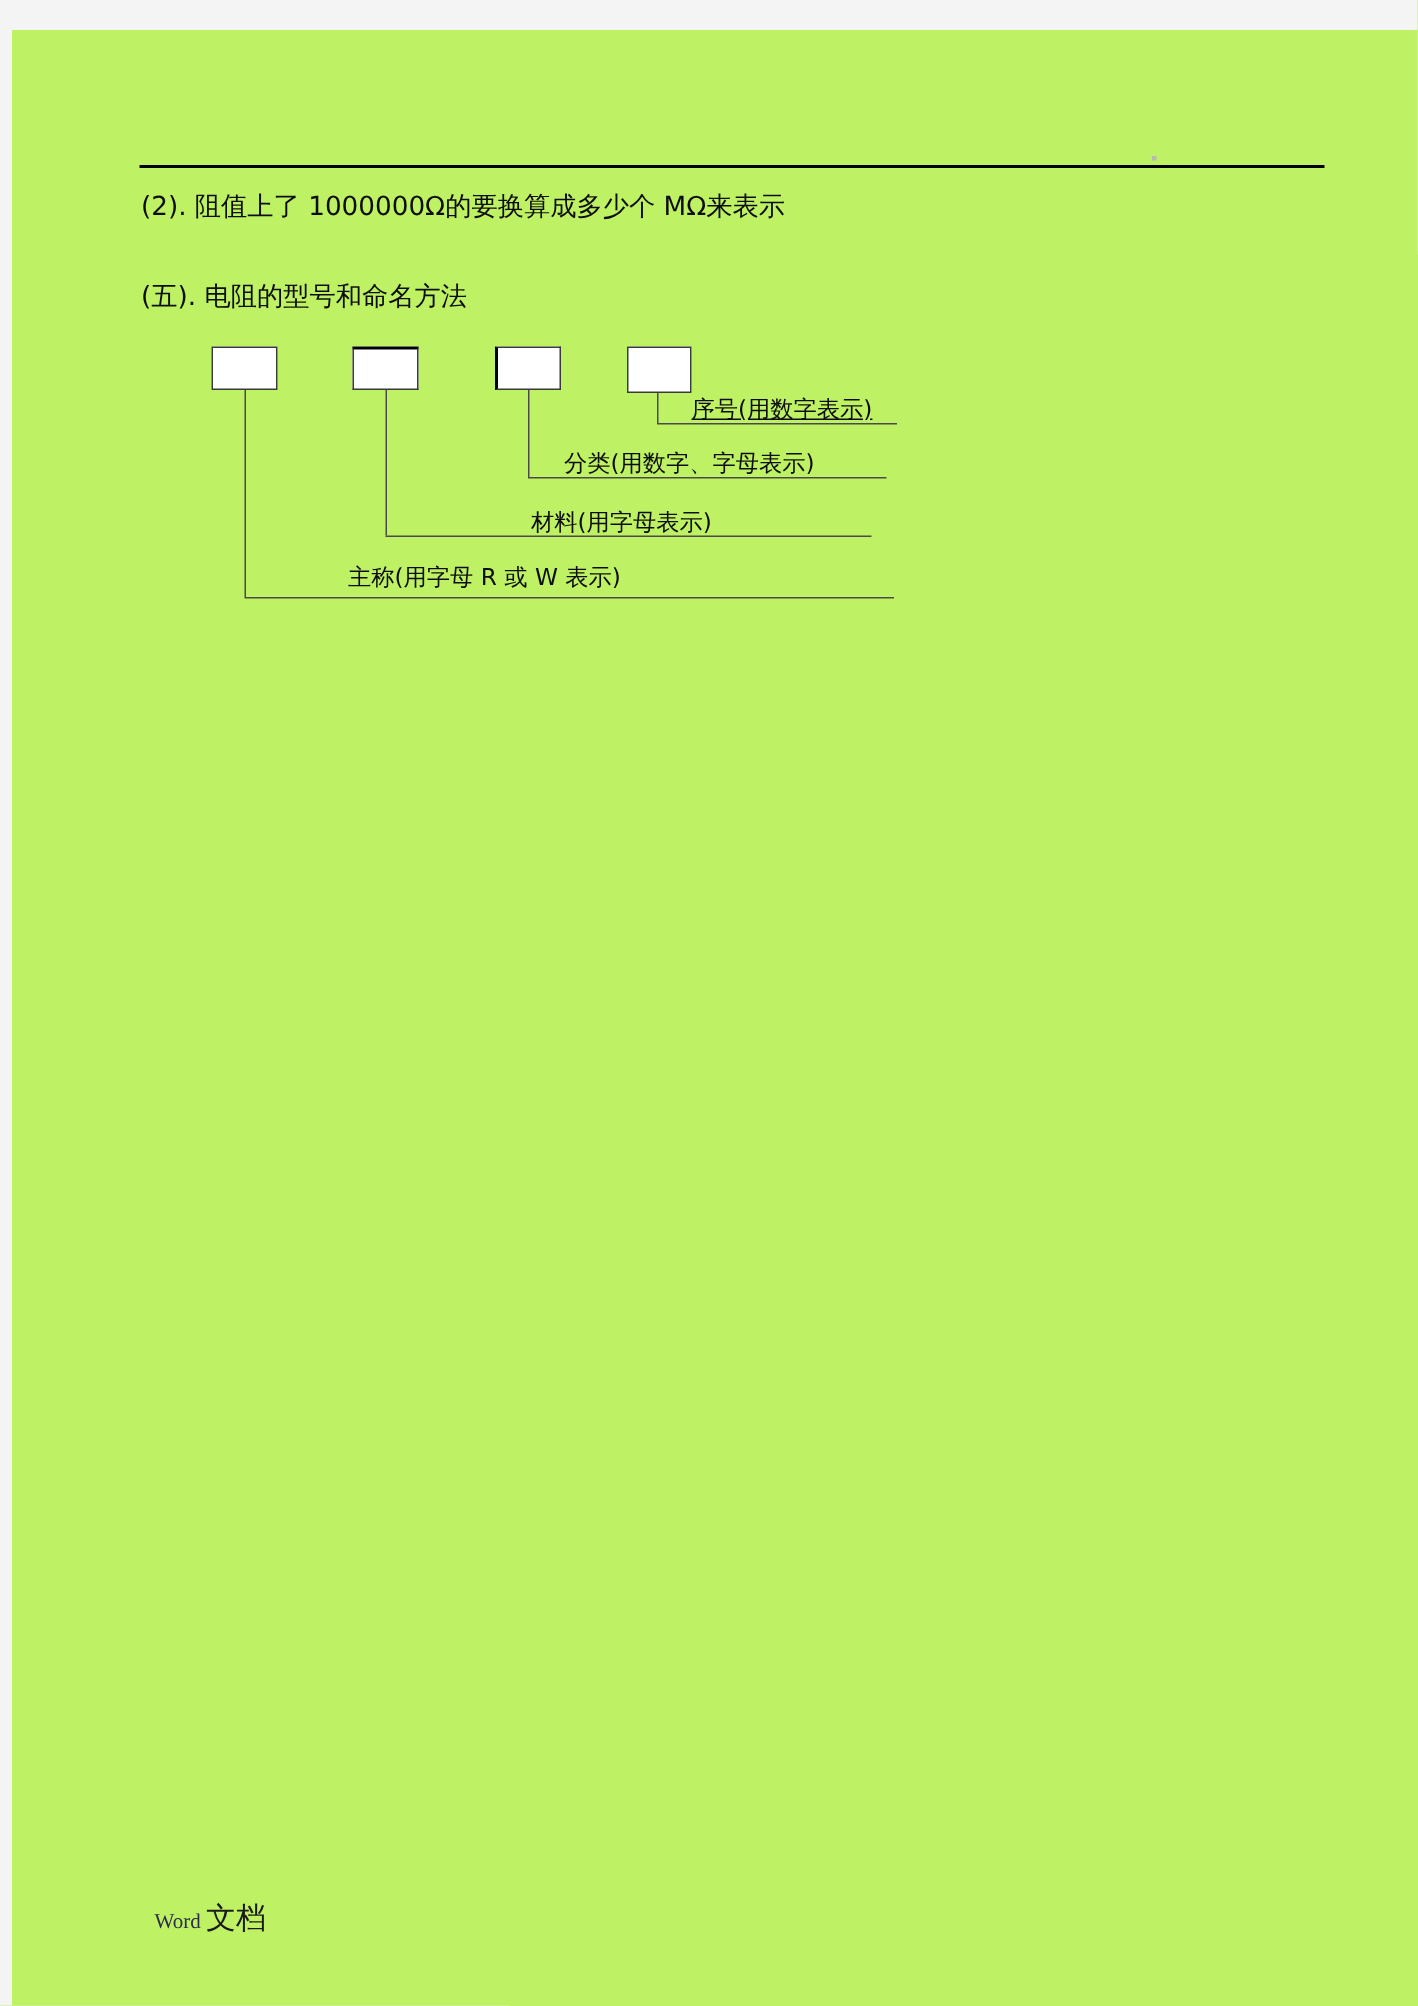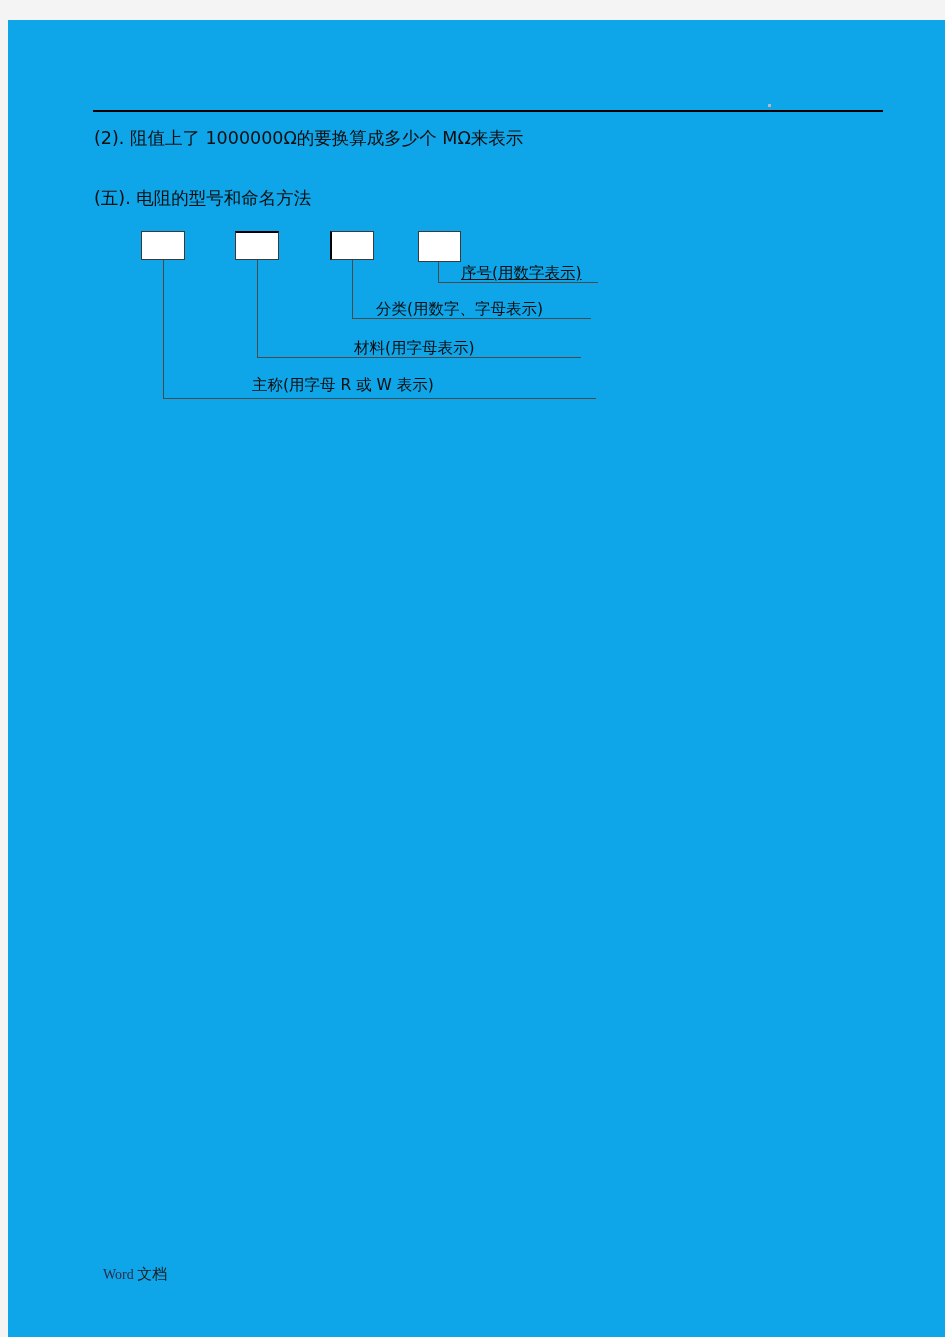--- a/index.html
+++ b/index.html
@@ -13,21 +13,21 @@
     font-family: "Liberation Sans", "DejaVu Sans", sans-serif;
     overflow: hidden;
     position: relative;
   }
   .page {
     position: absolute;
     left: 8px;
     top: 20px;
     width: 937px;
     height: 1317px;
-    background: #0ea5e9;
+    background: #bef264;
     overflow: hidden;
   }
 
   
   .header-rule {
     position: absolute;
     left: 85px;
     top: 90px;
     width: 790px;
     height: 0;
@@ -99,21 +99,21 @@
     position: absolute;
     left: 95px;
     top: 1245px;
     color: #2b2b4a;
     font-size: 14px;
     white-space: nowrap;
     font-family: "Liberation Serif", "DejaVu Serif", serif;
   }
   .footer .cn {
     font-family: "DejaVu Sans", "Liberation Sans", sans-serif;
-    font-size: 15px;
+    font-size: 20px;
     color: #1a1a1a;
   }
 </style>
 </head>
 <body>
 
 <div class="page">
 
   <div class="header-rule"></div>
   <div class="header-dot"></div>
@@ -143,21 +143,21 @@
 
     <div class="vline" style="left:155px; top:240px; height:138px;"></div>
     <div class="hline" style="left:155px; top:378px; width:433px;"></div>
 
     <div class="dlabel" style="left:453px; top:245px;text-decoration:underline;">序号(用数字表示)</div>
 
     <div class="dlabel" style="left:368px; top:281px;">分类(用数字、字母表示)</div>
 
     <div class="dlabel" style="left:310px; top:320px;margin-left:36px;">材料(用字母表示)</div>
 
-    <div class="dlabel serif-mix" style="left:224px; top:357px;margin-left:20px;">主称(用字母 R 或 W 表示)</div>
+    <div class="dlabel serif-mix" style="left:224px; top:357px;">主称(用字母 R 或 W 表示)</div>
 
   </div>
 
   <div class="footer">
     <span>Word</span>
     <span class="cn">文档</span>
   </div>
 
 </div>
 

